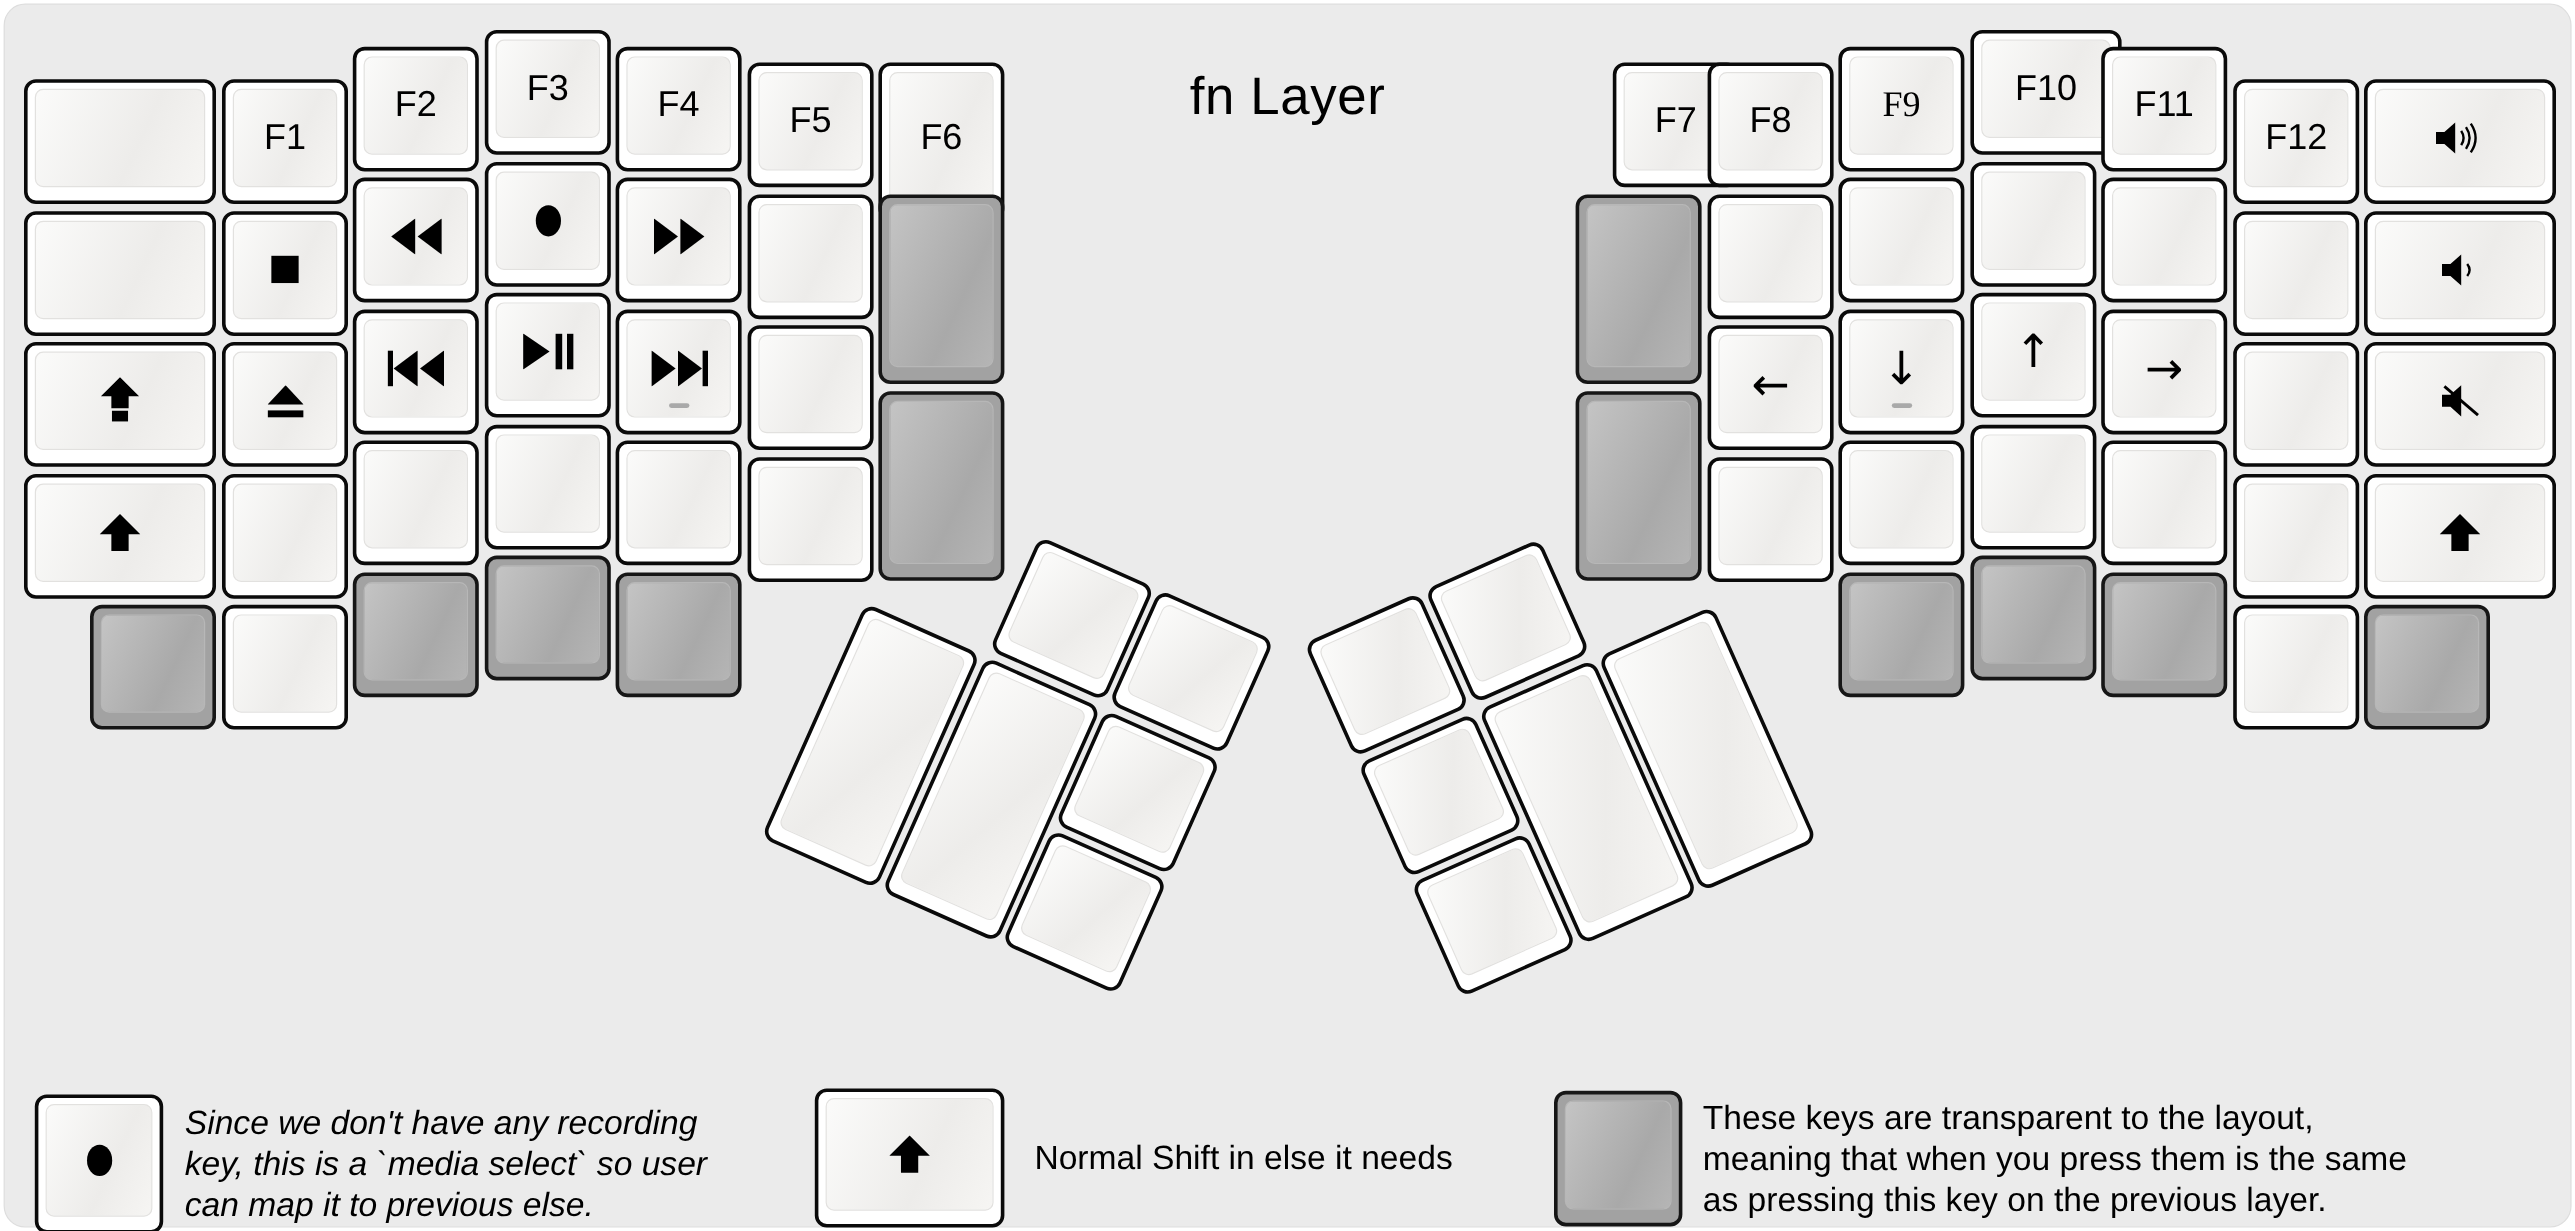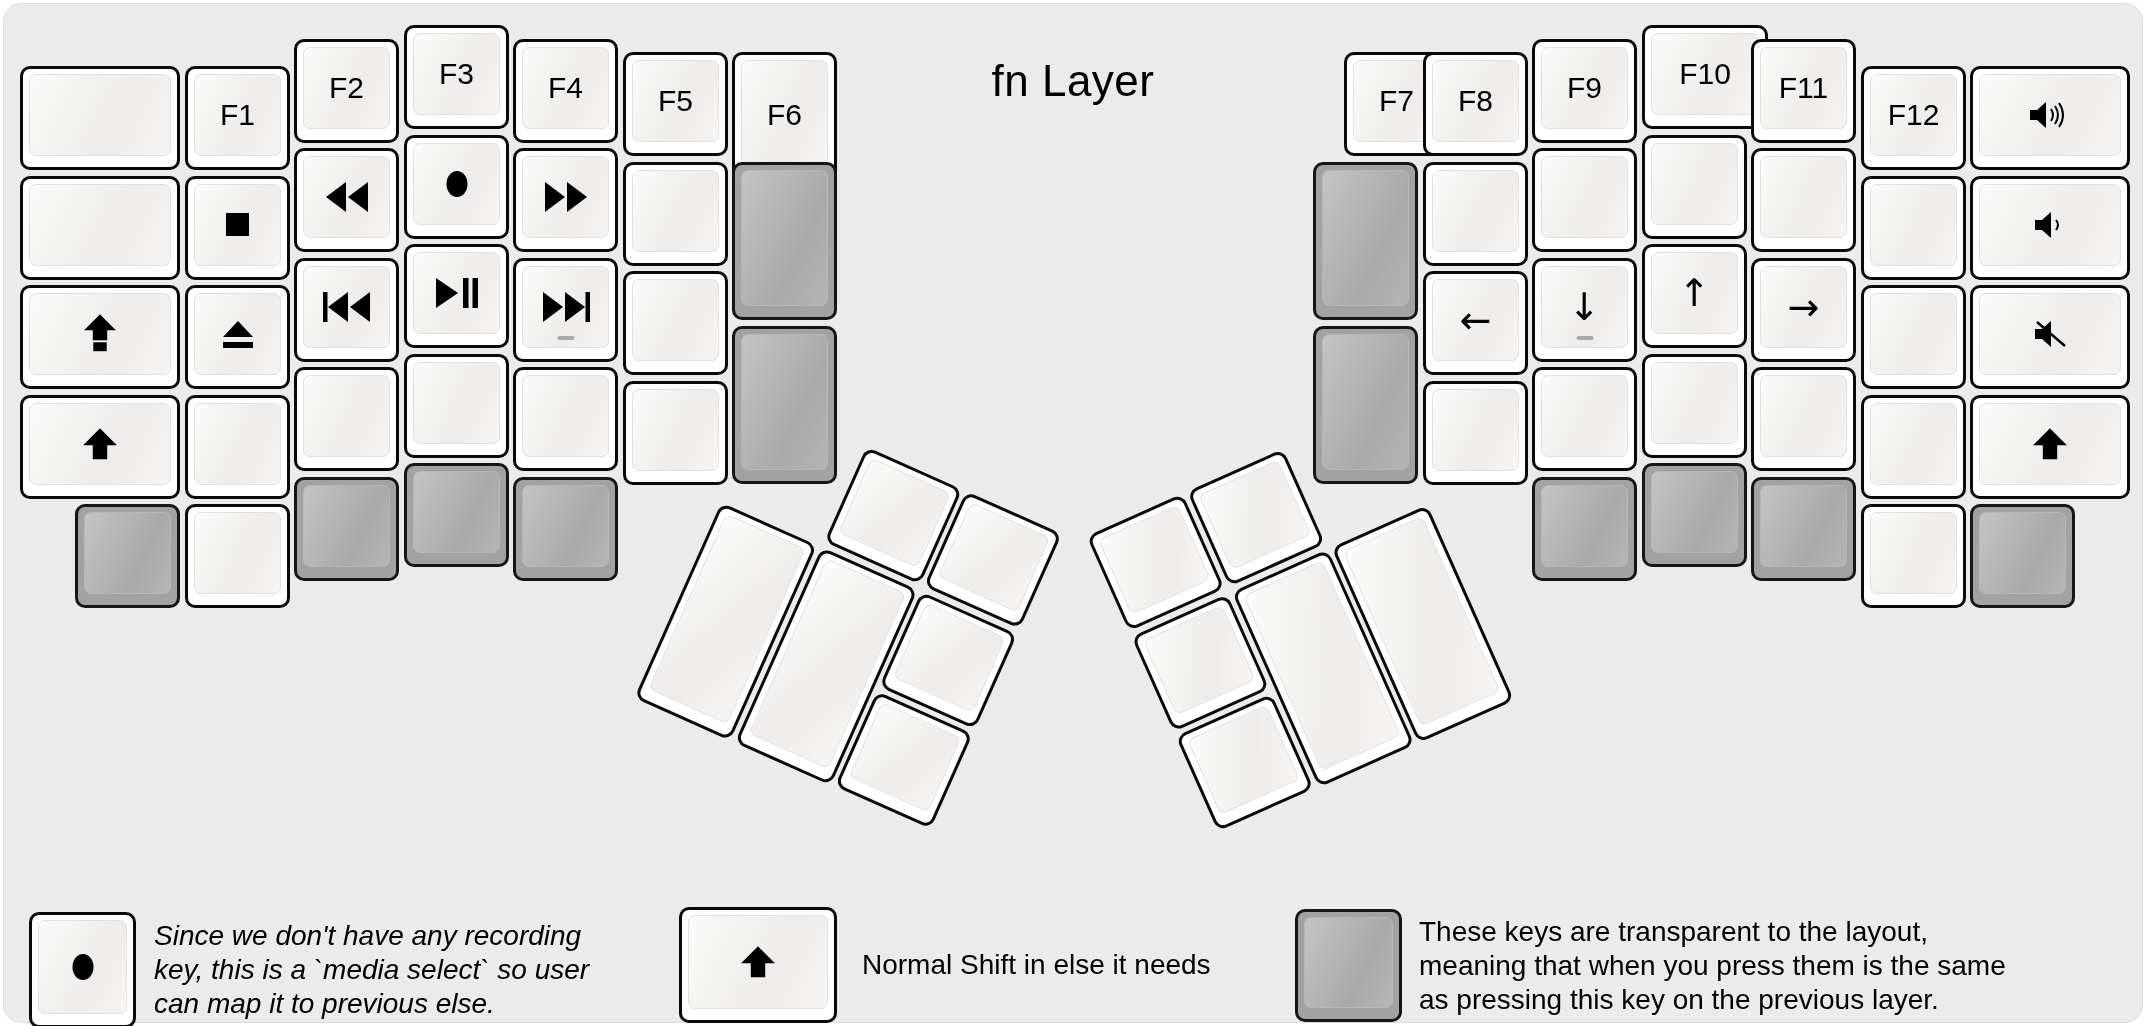--- a/index.html
+++ b/index.html
@@ -277,21 +277,21 @@
         <div class="kin"></div>
       </div>
       <div class="key normal" style="left: 1419px; top: 267px; width: 105px; height: 104px;">
         <div class="kin">
           <span class="karrow">←</span>
         </div>
       </div>
       <div class="key normal" style="left: 1419px; top: 376.5px; width: 105px; height: 104px;">
         <div class="kin"></div>
       </div>
-      <div class="key normal" style="left: 1528px; top: 34.5px; width: 105px; height: 104px;">
+      <div class="key normal" style="left: 1528px; top: 34.5px; width: 105px; height: 104px; font-family: Liberation Serif, serif;">
         <div class="kin">
           <span class="klabel">F9</span>
         </div>
       </div>
       <div class="key normal" style="left: 1528px; top: 144px; width: 105px; height: 104px;">
         <div class="kin"></div>
       </div>
       <div class="key normal" style="left: 1528px; top: 253.5px; width: 105px; height: 104px;">
         <div class="kin">
           <span class="karrow">↓</span>

